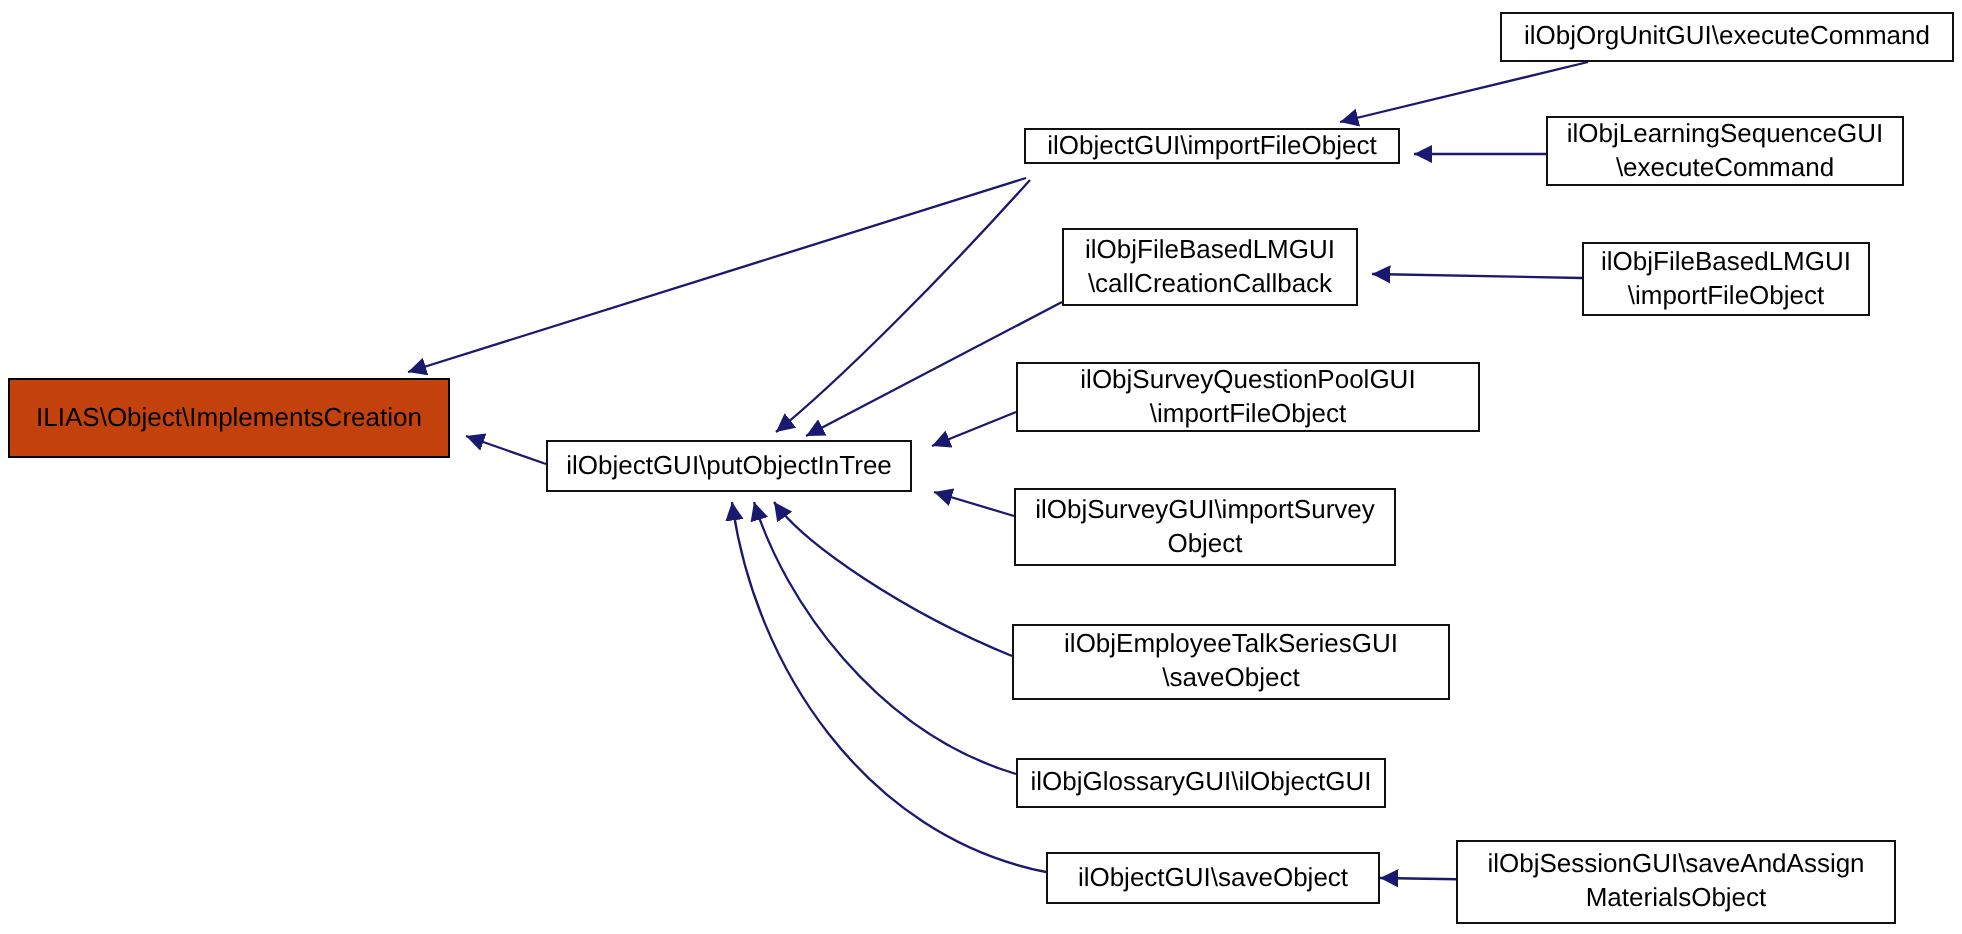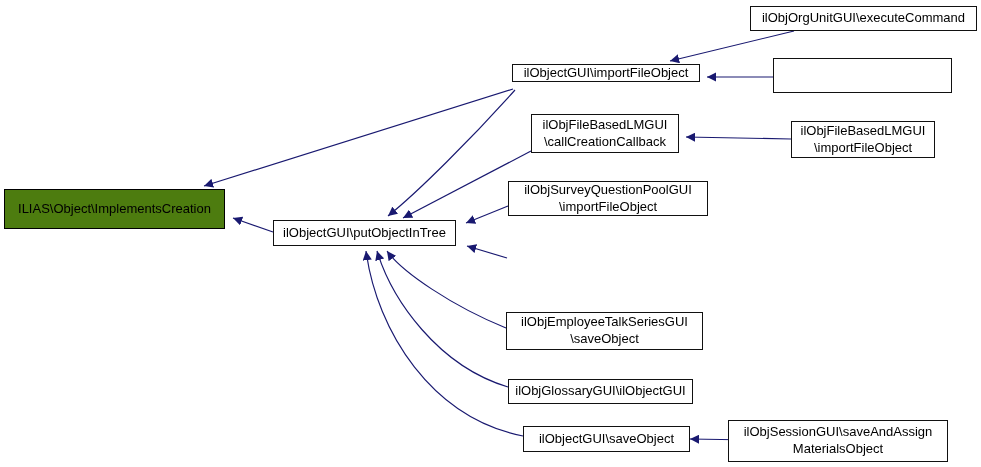--- a/index.html
+++ b/index.html
@@ -23,21 +23,21 @@
     line-height: 1.3;
     display: flex;
     flex-direction: column;
     align-items: center;
     justify-content: center;
     text-align: center;
     white-space: nowrap;
     cursor: pointer;
   }
   .node.current {
-    background: #4d7c0f;
+    background: #c2410c;
     border-color: #000000;
     cursor: default;
   }
   .node span { display: block; }
 </style>
 </head>
 <body>
 
 <div class="graph">
 
@@ -72,39 +72,45 @@
 
   <div class="node" style="left:512px; top:64px; width:188px; height:18px">
     <span>ilObjectGUI\importFileObject</span>
   </div>
 
   <div class="node" style="left:750px; top:6px; width:227px; height:25px">
     <span>ilObjOrgUnitGUI\executeCommand</span>
   </div>
 
   <div class="node" style="left:773px; top:58px; width:179px; height:35px">
+    <span>ilObjLearningSequenceGUI</span>
+    <span>\executeCommand</span>
   </div>
 
   <div class="node" style="left:531px; top:114px; width:148px; height:39px">
     <span>ilObjFileBasedLMGUI</span>
     <span>\callCreationCallback</span>
   </div>
 
   <div class="node" style="left:791px; top:121px; width:144px; height:37px">
     <span>ilObjFileBasedLMGUI</span>
     <span>\importFileObject</span>
   </div>
 
-  <div class="node" style="left:508px; top:181px; width:200px; height:35px">
+  <div class="node" style="left:508px; top:181px; width:232px; height:35px">
     <span>ilObjSurveyQuestionPoolGUI</span>
     <span>\importFileObject</span>
   </div>
 
+  <div class="node" style="left:507px; top:244px; width:191px; height:39px">
+    <span>ilObjSurveyGUI\importSurvey</span>
+    <span>Object</span>
+  </div>
 
-  <div class="node" style="left:506px; top:312px; width:197px; height:38px">
+  <div class="node" style="left:506px; top:312px; width:219px; height:38px">
     <span>ilObjEmployeeTalkSeriesGUI</span>
     <span>\saveObject</span>
   </div>
 
   <div class="node" style="left:508px; top:379px; width:185px; height:25px">
     <span>ilObjGlossaryGUI\ilObjectGUI</span>
   </div>
 
   <div class="node" style="left:523px; top:426px; width:167px; height:26px">
     <span>ilObjectGUI\saveObject</span>

